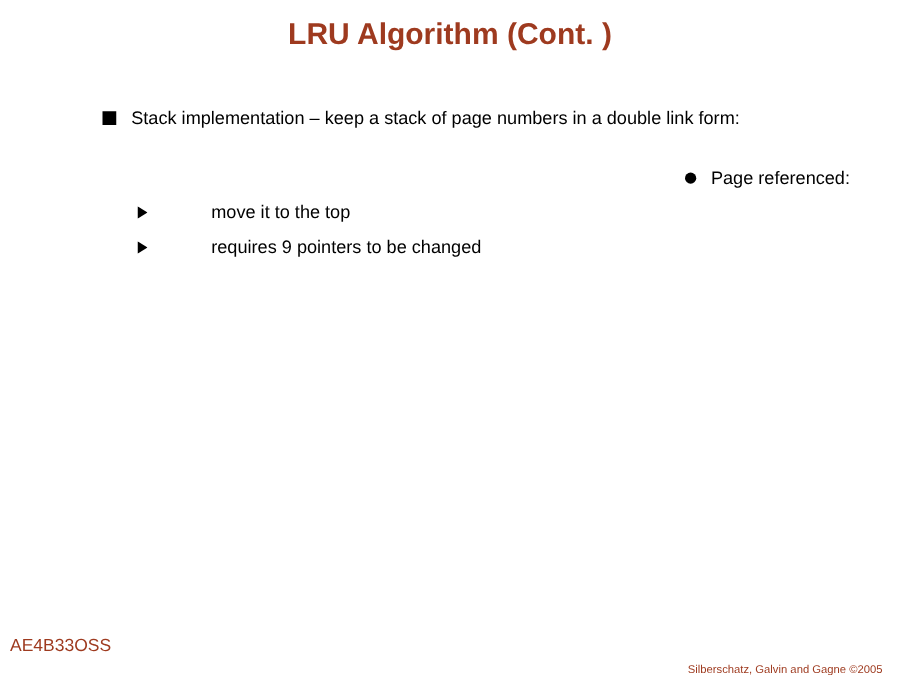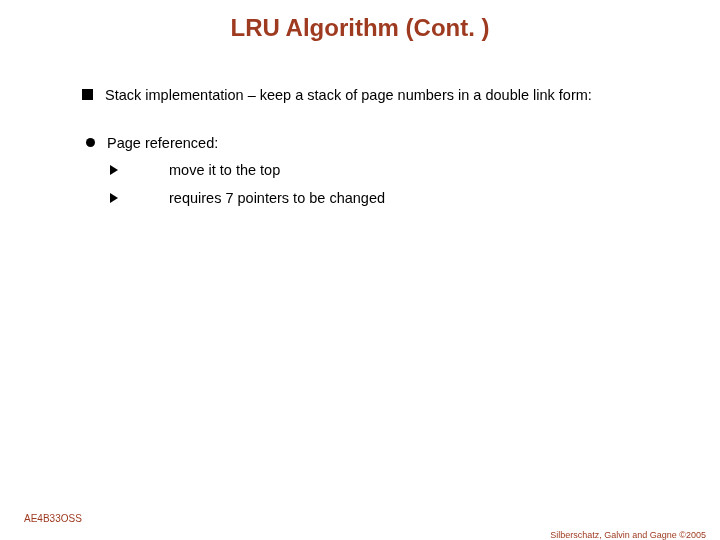--- a/index.html
+++ b/index.html
@@ -3,26 +3,26 @@
 <meta charset="utf-8">
 <style>
   * { margin: 0; padding: 0; box-sizing: border-box; }
   html, body { width: 720px; height: 540px; font-family: Arial, Helvetica, sans-serif; background: #fff; color: #000; }
   .slide { position: relative; width: 720px; height: 540px; border-radius: 12px; }
   .title { text-align: center; font-size: 24px; font-weight: bold; color: #9e3a1f; padding-top: 14px; }
   .content { position: absolute; top: 86px; left: 62px; right: 40px; font-size: 14.5px; line-height: 1.35; }
   .l1 { display: flex; margin-bottom: 12px; padding-left: 20px; }
   .l1-bullet { width: 11px; height: 11px; background: #000; flex: 0 0 11px; margin-top: 3px; margin-right: 12px; }
   .l1-indent { margin-left: 24px; }
-  .l2 { display: flex; margin-top: 28px; margin-bottom: 8px; }
+  .l2 { display: flex; margin-top: 28px; margin-bottom: 8px; justify-content: flex-end; }
   .l2-bullet { width: 9px; height: 9px; background: #000; border-radius: 50%; flex: 0 0 9px; margin-top: 4px; margin-right: 12px; }
   .l3 { display: flex; margin-left: 24px; margin-top: 8px; margin-bottom: 4px; gap: 39px; }
   .l3-bullet { flex: 0 0 10px; margin-right: 10px; color: #000; font-size: 13px; line-height: 18px; }
   .l3-bullet svg { display: block; margin-top: 4px; }
-  .footer-left { position: absolute; bottom: 16px; left: 24px; font-size: 10px; color: #9e3a1f; }
+  .footer-left { position: absolute; bottom: 16px; left: 8px; font-size: 14px; color: #9e3a1f; }
   .footer-center { position: absolute; bottom: 16px; left: 0; right: 0; text-align: center; font-size: 9px; color: #000; }
   .footer-right { position: absolute; bottom: 0; right: 14px; font-size: 9px; color: #9e3a1f; }
 </style>
 </head>
 <body>
 
 <div class="slide">
 
   <div class="title">LRU Algorithm (Cont. )</div>
 
@@ -48,21 +48,21 @@
         </span>
         <span>move it to the top</span>
       </div>
 
       <div class="l3">
         <span class="l3-bullet">
           <svg width="8" height="10" viewBox="0 0 8 10">
               <polygon points="0,0 8,5 0,10" fill="#000"></polygon>
             </svg>
         </span>
-        <span>requires 7 pointers to be changed</span>
+        <span>requires 9 pointers to be changed</span>
       </div>
 
 
     </div>
 
   </div>
 
   <div class="footer-left">AE4B33OSS</div>
   <div class="footer-right">Silberschatz, Galvin and Gagne ©2005</div>
 

